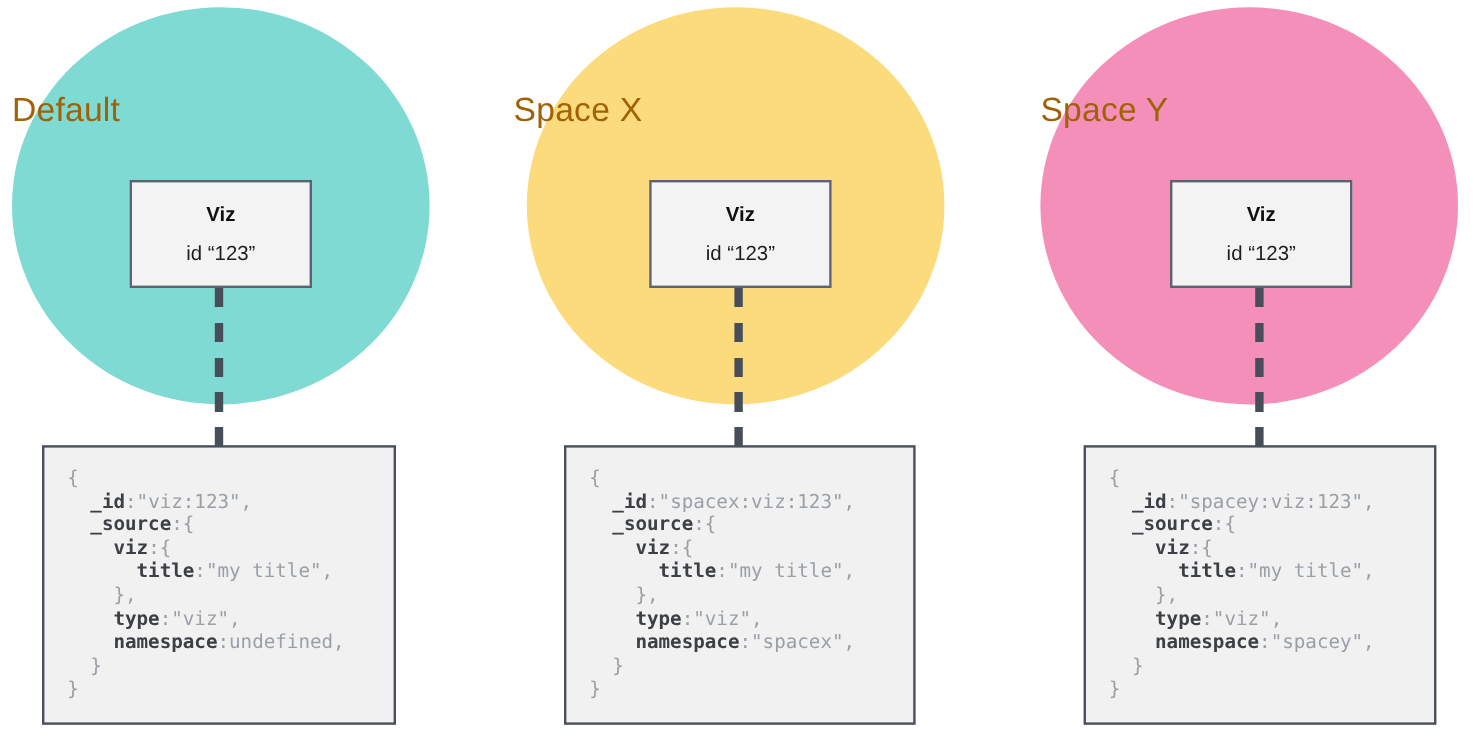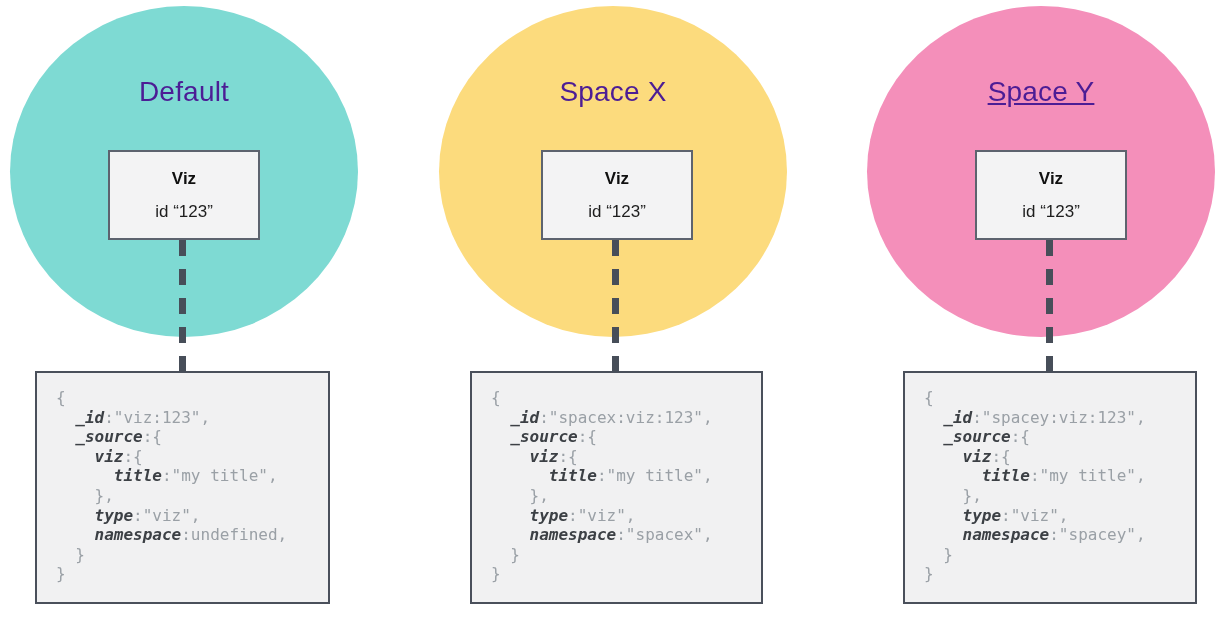--- a/index.html
+++ b/index.html
@@ -5,26 +5,26 @@
   html,body{margin:0;padding:0;background:#ffffff;}
   .canvas{
     position:relative;width:1228px;height:622px;background:#ffffff;
     overflow:hidden;font-family:"Liberation Sans",sans-serif;
   }
   .circle{position:absolute;width:348px;height:331px;border-radius:50%;top:6px;}
   .c0{left:10px;}
   .c1{left:439px;}
   .c2{left:867px;}
   .circle-title{
-    position:absolute;top:76px;width:348px;text-align:center;
-    font-size:28px;color:#4c1d95;letter-spacing:.2px;
+    position:absolute;top:76px;width:348px;
+    font-size:28px;color:#a16207;letter-spacing:.2px;
   }
   .t0{left:10px;}
-  .t1{left:439px;}
-  .t2{left:867px;text-decoration:underline;}
+  .t1{left:428px;}
+  .t2{left:867px;}
   .viz-box{
     position:absolute;top:150px;width:152px;height:90px;box-sizing:border-box;
     background:#f3f3f4;border:2px solid var(--box-border,#5d636e);
     display:flex;flex-direction:column;align-items:center;justify-content:center;
     row-gap:1px;z-index:3;
   }
   .b0{left:108px;}
   .b1{left:541px;}
   .b2{left:975px;}
   .viz-name{font-size:17px;font-weight:bold;color:#101010;line-height:20px;}
@@ -39,21 +39,21 @@
   .code-box{
     position:absolute;top:371px;height:233px;box-sizing:border-box;
     background:var(--code-bg,#f1f1f2);border:2px solid var(--code-border,#4a505b);
     padding:15px 0 0 19px;
     font-family:"DejaVu Sans Mono","Liberation Mono",monospace;
     font-size:16px;line-height:19.6px;white-space:pre;z-index:1;
   }
   .k0{left:35px;width:295px;}
   .k1{left:470px;width:293px;}
   .k2{left:903px;width:294px;}
-  .tok-key{color:var(--key-color,#3c4045);font-weight:bold;font-style:italic;}
+  .tok-key{color:var(--key-color,#3c4045);font-weight:bold;}
   .tok-val{color:var(--val-color,#9aa0a6);}
 </style>
 </head>
 <body>
 
 <div class="canvas">
 
   <div class="circle c0" style="background: rgb(126, 218, 211);"></div>
   <div class="circle-title t0">Default</div>
   <div class="viz-box b0">

